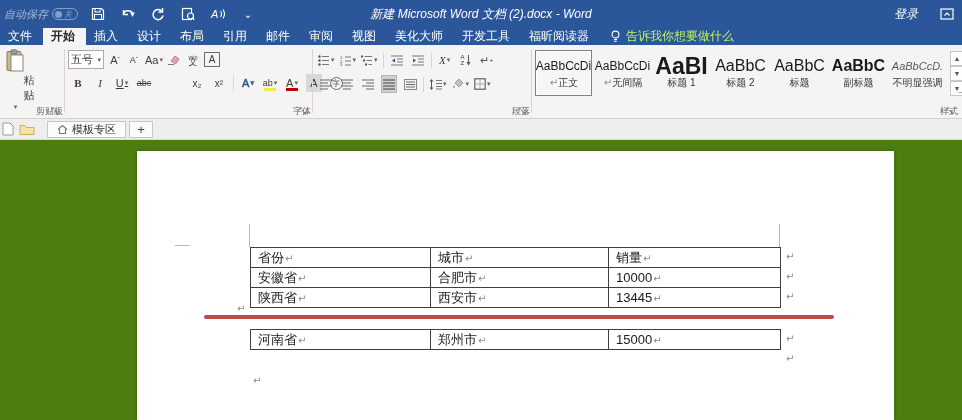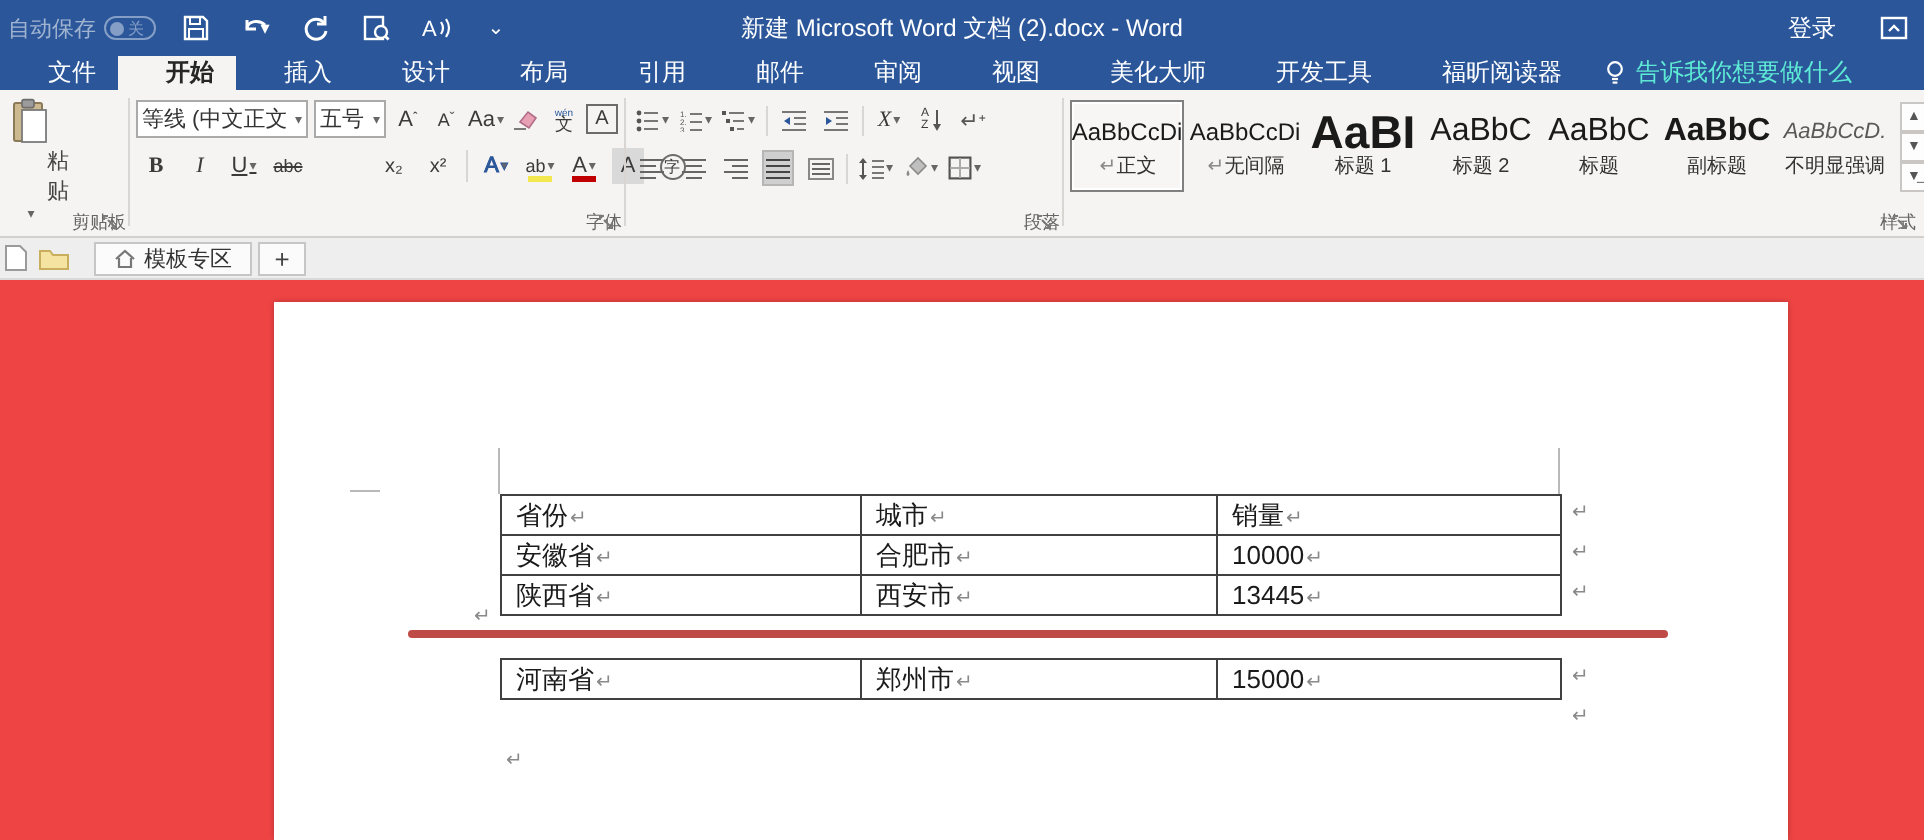--- a/index.html
+++ b/index.html
@@ -1,35 +1,35 @@
 <!DOCTYPE html>
 <html><head>
 <meta charset="utf-8">
 <style>
   * { margin:0; padding:0; box-sizing:border-box; }
   html,body { width:962px; height:420px; overflow:hidden; }
   body { font-family:"Liberation Sans","DejaVu Sans",sans-serif; position:relative; background:#e2e2e2; }
 
   
-  .titlebar { position:absolute; top:0; left:0; width:962px; height:28px; background:#2b579a; color:#fff; }
+  .titlebar { position:absolute; top:0; left:0; width:962px; height:28px; background:#2b579a; color:#fff;font-style:italic; }
   .qat { position:absolute; left:4px; top:0; height:28px; display:flex; align-items:center; gap:10px; }
   .autosave { display:flex; align-items:center; gap:4px; opacity:.55; font-size:11px; }
   .toggle-pill { width:26px; height:12px; border:1px solid #cfd9ea; border-radius:7px; display:flex; align-items:center; padding:0 2px; gap:2px; }
   .toggle-dot { width:7px; height:7px; border-radius:50%; background:#cfd9ea; }
   .toggle-txt { font-size:8px; color:#cfd9ea; }
   .qat-btn { width:20px; height:20px; display:flex; align-items:center; justify-content:center; }
   .qat-caret { font-size:9px; margin-left:-7px; }
   .title-center { position:absolute; left:0; right:0; top:0; height:28px; display:flex; align-items:center; justify-content:center; font-size:12px; pointer-events:none; }
   .titlebar-right { position:absolute; right:8px; top:0; height:28px; display:flex; align-items:center; gap:22px; font-size:12px; }
 
   
   .tabrow { position:absolute; top:28px; left:0; width:962px; height:17px; background:#2b579a; display:flex; align-items:flex-end; }
-  .rtab { color:#fff; font-size:12px; padding:2px 11px 3px 24px; height:17px; display:flex; align-items:center; white-space:nowrap;font-family:Liberation Serif, serif; }
+  .rtab { color:#fff; font-size:12px; padding:2px 11px 3px 8px; height:17px; display:flex; align-items:center; white-space:nowrap;font-family:Liberation Serif, serif; }
   .rtab.active { background:#f5f4f2; color:#262626; font-weight:bold; }
-  .tellme { display:flex; align-items:center; gap:5px; color:#5eead4; font-size:12px; padding:0 10px; }
+  .tellme { display:flex; align-items:center; gap:5px; color:#bef264; font-size:12px; padding:0 10px; }
 
   
   .ribbon { position:absolute; top:45px; left:0; width:962px; height:74px; background:#f5f4f2; border-bottom:1px solid #d2cfcc; font-size:11px; color:#444; }
   .rgroup { position:absolute; top:0; height:74px; }
   .gdivider { position:absolute; top:4px; height:64px; width:1px; background:#d8d5d2; }
   .glabel { position:absolute; bottom:1px; left:0; right:0; text-align:right; font-size:9px; color:#666; }
   .launcher { position:absolute; bottom:3px; right:3px; width:9px; height:9px; }
   .combo { height:19px; border:1px solid #aaa; background:#fff; display:flex; align-items:center; font-size:11px; color:#333; padding:0 2px; overflow:hidden; white-space:nowrap; }
   .combo .dd { margin-left:auto; font-size:7px; color:#666; padding-left:2px; }
   .icobtn { height:18px; min-width:16px; display:inline-flex; align-items:center; justify-content:center; color:#3b3b3b; font-size:11px; position:relative; }
@@ -47,21 +47,21 @@
   .st-sample { line-height:20px; white-space:nowrap; color:#1a1a1a; }
   .st-name { font-size:10px; color:#333; white-space:nowrap; }
   .gal-ctrl { width:14px; height:15px; border:1px solid #c9c6c3; background:#fdfdfd; display:flex; align-items:center; justify-content:center; font-size:7px; color:#555; }
 
   
   .doctabbar { position:absolute; top:119px; left:0; width:962px; height:21px; background:#efeeee; border-bottom:1px solid #d9d9d9; display:flex; align-items:center; }
   .doctab { height:17px; display:flex; align-items:center; gap:4px; background:#fbfbfb; border:1px solid #c6c6c6; font-size:11px; color:#333; padding:0 9px; margin-left:12px; }
   .plustab { height:17px; width:24px; display:flex; align-items:center; justify-content:center; background:#fbfbfb; border:1px solid #c6c6c6; font-size:13px; color:#444; margin-left:3px; }
 
   
-  .docarea { position:absolute; top:140px; left:0; width:962px; height:280px; background:#ef4444; }
+  .docarea { position:absolute; top:140px; left:0; width:962px; height:280px; background:#4d7c0f; }
   .page { position:absolute; left:137px; top:11px; width:757px; height:269px; background:#fff; box-shadow:0 0 3px rgba(0,0,0,.25); }
   .cropv { position:absolute; width:1px; background:#b9b9b9; }
   .croph { position:absolute; height:1px; background:#b9b9b9; }
   table.wtbl { position:absolute; border-collapse:collapse; table-layout:fixed; }
   table.wtbl td { border:1px solid #404040; height:20px; font-size:13px; color:#1a1a1a; padding:0 0 0 7px; vertical-align:middle; white-space:nowrap; font-family:"Liberation Sans","DejaVu Sans",sans-serif; }
   .pmark { color:#8a8a8a; font-size:10px; margin-left:1px; }
   .rowmark { position:absolute; color:#8a8a8a; font-size:10px; }
   .redline { position:absolute; border-radius:2px; }
 
   svg { display:block; }
@@ -166,24 +166,20 @@
     <div class="launcher">
       <svg width="9" height="9" viewBox="0 0 9 9">
           <path d="M1 3 V1 H3 M3 3 L7 7 M7 4.5 V7 H4.5" fill="none" stroke="#7a7a7a" stroke-width="1"></path>
         </svg>
     </div>
   </div>
   <div class="gdivider" style="left:64px;"></div>
 
   <div class="rgroup" style="left:66px; width:245px;">
     <div class="row" style="position:absolute; top:5px; left:2px; gap:3px;">
-      <div class="combo" style="width:86px;">
-        <span style="overflow:hidden;white-space:nowrap;">等线 (中文正文</span>
-          <span class="dd">▾</span>
-      </div>
       <div class="combo" style="width:36px;">
         <span>五号</span>
           <span class="dd">▾</span>
       </div>
       <span class="icobtn">
           <span>A</span>
           <span style="font-size:7px;vertical-align:top;">ˆ</span>
         </span>
       <span class="icobtn" style="font-size:9px;">
           <span>A</span>

